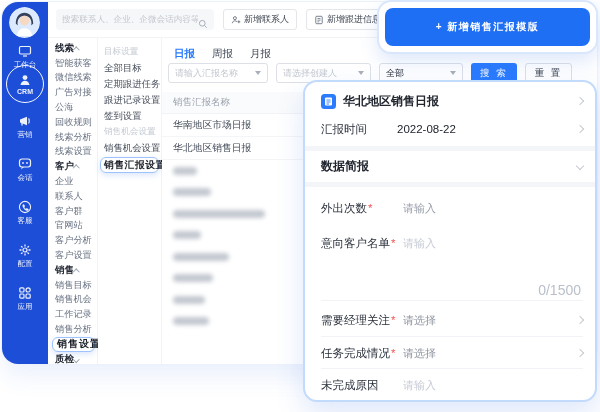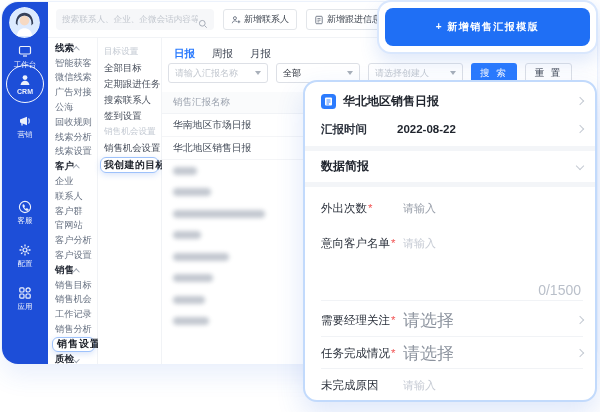--- a/index.html
+++ b/index.html
@@ -97,32 +97,32 @@
   
   .panel { position:absolute; left:303px; top:80px; width:294px; height:322px; background:#fff;
     border:2px solid #c2dafc; border-radius:14px; z-index:20; overflow:hidden;
     box-shadow:0 12px 28px rgba(47,108,224,.16); }
   .p-abs { position:absolute; left:16px; right:12px; display:flex; align-items:center; }
   .p-header { top:8px; height:22px; gap:7px; cursor:pointer; }
   .p-doc-icon { width:15px; height:15px; background:#2b7bfe; border-radius:3.5px;
     display:flex; align-items:center; justify-content:center; flex:none; }
   .p-doc-icon svg { width:9px; height:9px; display:block; }
   .p-title { flex:1; font-size:12px; font-weight:bold; color:#20252e; }
-  .p-row-time { top:36px; height:22px; cursor:pointer;font-weight:bold; }
+  .p-row-time { top:36px; height:22px; cursor:pointer; }
   .p-lbl { font-size:11.5px; color:#2a303b; }
   .p-lbl-box { width:76px; flex:none; }
   .p-val { flex:1; font-size:11.5px; color:#20252e; }
   .thick { position:absolute; left:0; right:0; height:5px; background:#f3f5f8; }
   .p-section { top:74px; height:20px; cursor:pointer; }
   .p-sec-title { flex:1; font-size:12px; font-weight:bold; color:#20252e; }
   .p-field { height:20px; cursor:pointer; }
   .p-field .p-lbl-box { width:82px; }
   .ph-input { flex:1; font-size:11px; color:#9aa0ab; }
   .ph-light { color:#c6cbd4; }
-  .ph-select { flex:1; font-size:17px; color:#8d949f; }
+  .ph-select { flex:1; font-size:11px; color:#8d949f; }
   .p-counter { position:absolute; right:14px; top:200px; font-size:14px; color:#b9bfc9; }
   .p-div { position:absolute; left:16px; right:12px; height:1px; background:#f1f3f6; }
   .req { color:#f25555; margin-left:1px; }
 
   
   .chev { width:6px; height:6px; border-right:1.4px solid #c5cad3; border-bottom:1.4px solid #c5cad3;
     flex:none; }
   .chev.right { transform:rotate(-45deg); }
   .chev.down  { transform:rotate(45deg); }
   .chev.up    { transform:rotate(-135deg); margin-top:3px; }
@@ -166,20 +166,31 @@
         <div class="rail-item" style="top: 112px;">
           <span class="ico">
             <svg viewBox="0 0 14 14">
               <path d="M2 5.5v3l7 2.8V2.7L2 5.5z" fill="#fff"></path>
               <path d="M10.5 4.5c1 .8 1 4.2 0 5" stroke="#fff" fill="none" stroke-width="1.1"></path>
               <path d="M4 9v2.5" stroke="#fff" stroke-width="1.3"></path>
             </svg>
           </span>
           <span class="rail-label">营销</span>
         </div>
+        <div class="rail-item" style="top: 155px;">
+          <span class="ico">
+            <svg viewBox="0 0 14 14">
+              <rect x="1.5" y="2" width="11" height="8" rx="2.4" fill="none" stroke="#fff" stroke-width="1.2"></rect>
+              <path d="M4 10l-1 2.4 3-2.4" fill="#fff"></path>
+              <circle cx="5" cy="6" r=".9" fill="#fff"></circle>
+              <circle cx="9" cy="6" r=".9" fill="#fff"></circle>
+            </svg>
+          </span>
+          <span class="rail-label">会话</span>
+        </div>
         <div class="rail-item" style="top: 198px;">
           <span class="ico">
             <svg viewBox="0 0 14 14">
               <circle cx="7" cy="7" r="5.6" fill="none" stroke="#fff" stroke-width="1.1"></circle>
               <path d="M4.8 4.6c.5-.5 1.1-.3 1.4.2l.6 1c.2.4.1.8-.2 1.1-.3.3-.3.6 0 1l.5.5c.4.4.7.4 1 .1.3-.3.8-.4 1.1-.2l1 .6c.5.3.7 1 .2 1.4-.8.8-2.3.8-3.9-.8S4 5.4 4.8 4.6z" fill="#fff"></path>
             </svg>
           </span>
           <span class="rail-label">客服</span>
         </div>
         <div class="rail-item" style="top: 241px;">
@@ -319,54 +330,54 @@
         <div class="n2 sec">
           <span>目标设置</span>
         </div>
         <div class="n2">
           <span>全部目标</span>
         </div>
         <div class="n2">
           <span>定期跟进任务</span>
         </div>
         <div class="n2">
-          <span>搜索联系人</span>
+          <span>跟进记录设置</span>
         </div>
         <div class="n2">
           <span>签到设置</span>
         </div>
         <div class="n2 sec">
           <span>销售机会设置</span>
         </div>
         <div class="n2">
           <span>销售机会设置</span>
         </div>
         <div class="n2 active">
-          <span>我创建的目标</span>
+          <span>销售汇报设置</span>
         </div>
       </nav>
 
     <main class="content">
       <div class="tabs">
           <span class="tab active">日报</span>
           <span class="tab">周报</span>
           <span class="tab">月报</span>
         </div>
 
       <div class="filters">
         <div class="f-input" style="width:100px">
           <span>请输入汇报名称</span>
           <span class="caret"></span>
         </div>
+        <div class="f-input" style="width:95px">
+          <span>请选择创建人</span>
+          <span class="caret"></span>
+        </div>
         <div class="f-input f-select" style="width:84px">
           <span>全部</span>
-          <span class="caret"></span>
-        </div>
-        <div class="f-input" style="width:95px">
-          <span>请选择创建人</span>
           <span class="caret"></span>
         </div>
         <div class="btn-search">
           <span>搜 索</span>
         </div>
         <div class="btn-reset">
           <span>重 置</span>
         </div>
       </div>
 

